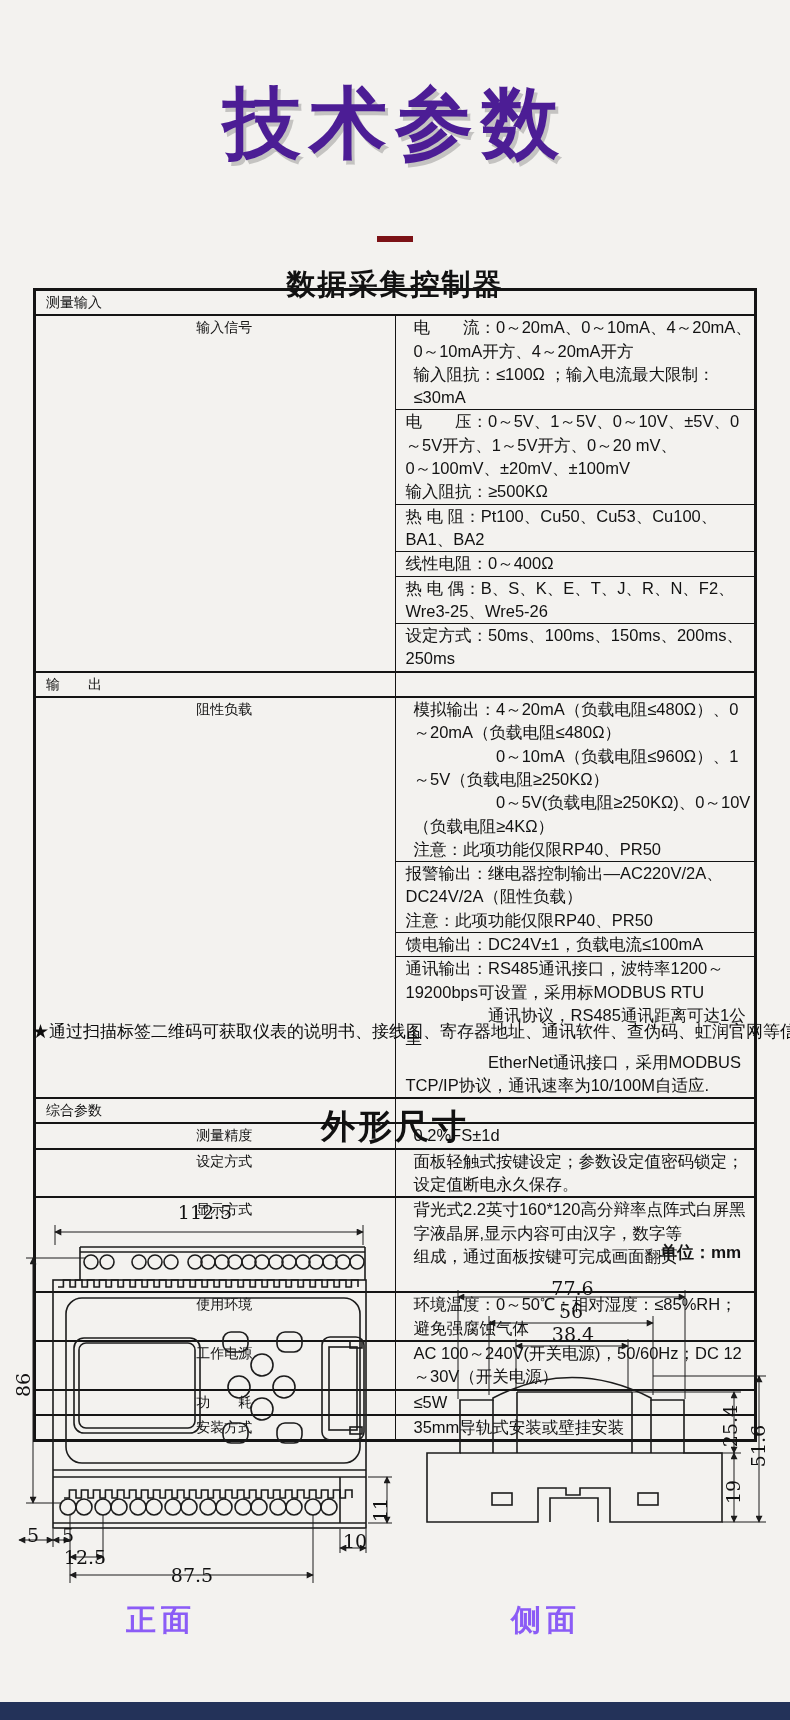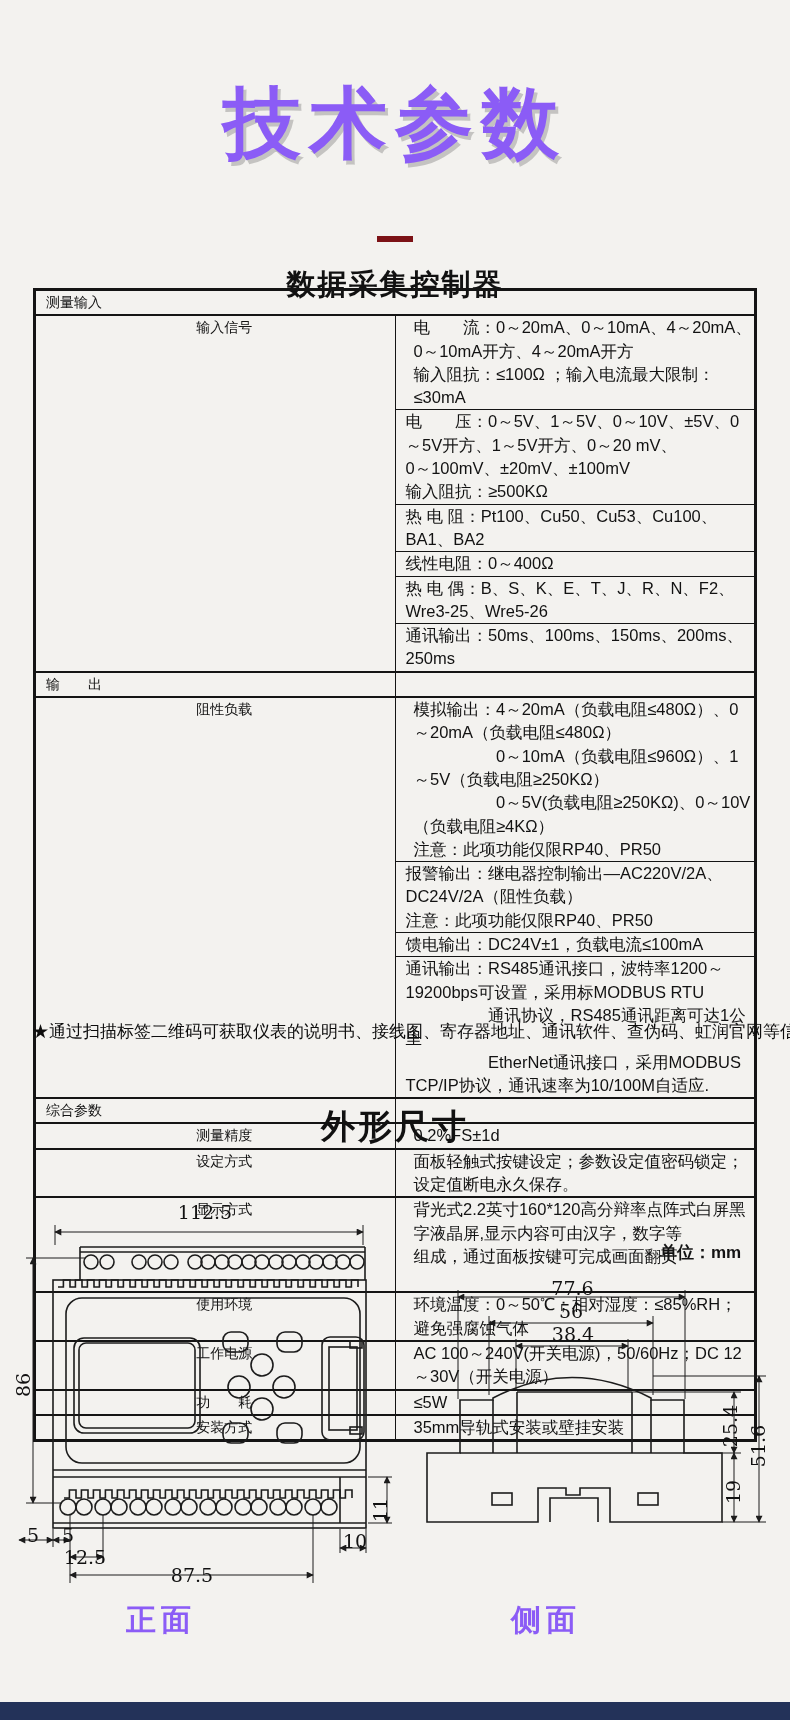--- a/index.html
+++ b/index.html
@@ -5,21 +5,21 @@
   html,body{margin:0;padding:0;}
   body{
     width:790px;height:1720px;position:relative;overflow:hidden;
     background:#f3f2ef;color:#121212;
     font-family:"Liberation Sans",sans-serif;
   }
   .abs{position:absolute;}
   #main-title{
     top:84px;left:0;width:790px;text-align:center;
     font-size:78px;font-weight:900;letter-spacing:8px;line-height:1;
-    color:#8b5cf6;text-shadow:3px 4px 0 rgba(110,110,110,.35);
+    color:#4c1d95;text-shadow:3px 4px 0 rgba(110,110,110,.35);
   }
   #accent-dash{top:236px;left:377px;width:36px;height:6px;}
   #subtitle{
     top:265px;left:0;width:790px;text-align:center;
     font-size:29px;font-weight:700;letter-spacing:2px;color:#111;
   }
   #spec-wrap{top:288px;left:33px;width:724px;}
   table{width:100%;border-collapse:collapse;border:3px solid #141414;table-layout:fixed;}
   td{border:1.5px solid #141414;padding:0;vertical-align:top;}
   tr.major > td{border-top:2.5px solid #141414;padding-left:18px;}
@@ -87,21 +87,21 @@
             <div class="ln">线性电阻：0～400Ω</div>
           </td>
         </tr>
         <tr>
           <td class="val">
             <div class="ln">热 电 偶：B、S、K、E、T、J、R、N、F2、Wre3-25、Wre5-26</div>
           </td>
         </tr>
         <tr>
           <td class="val">
-            <div class="ln">通讯输出：50ms、100ms、150ms、200ms、250ms</div>
+            <div class="ln">设定方式：50ms、100ms、150ms、200ms、250ms</div>
           </td>
         </tr>
         <tr class="major">
           <td class="lbl sec">输　　出</td>
           <td class="val">
             <div class="ln"></div>
           </td>
         </tr>
         <tr class="major">
           <td class="lbl" rowspan="4">阻性负载</td>

